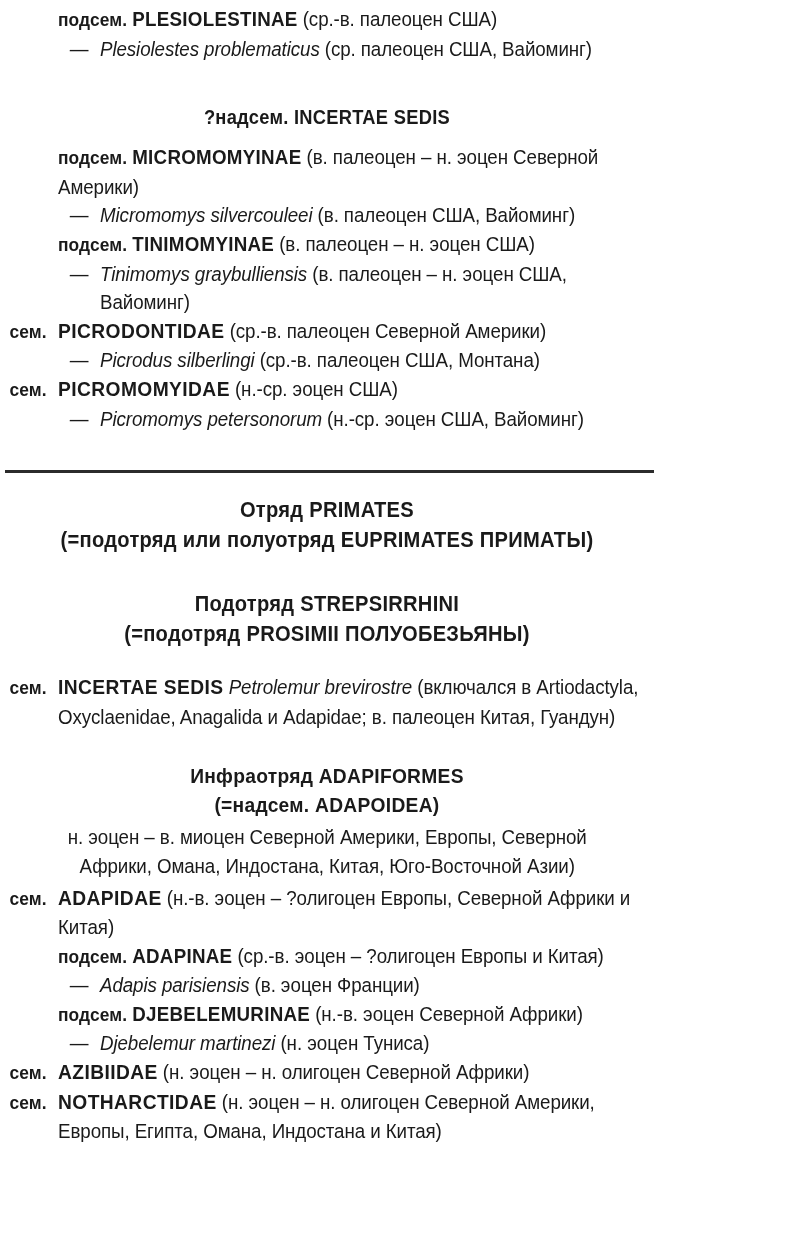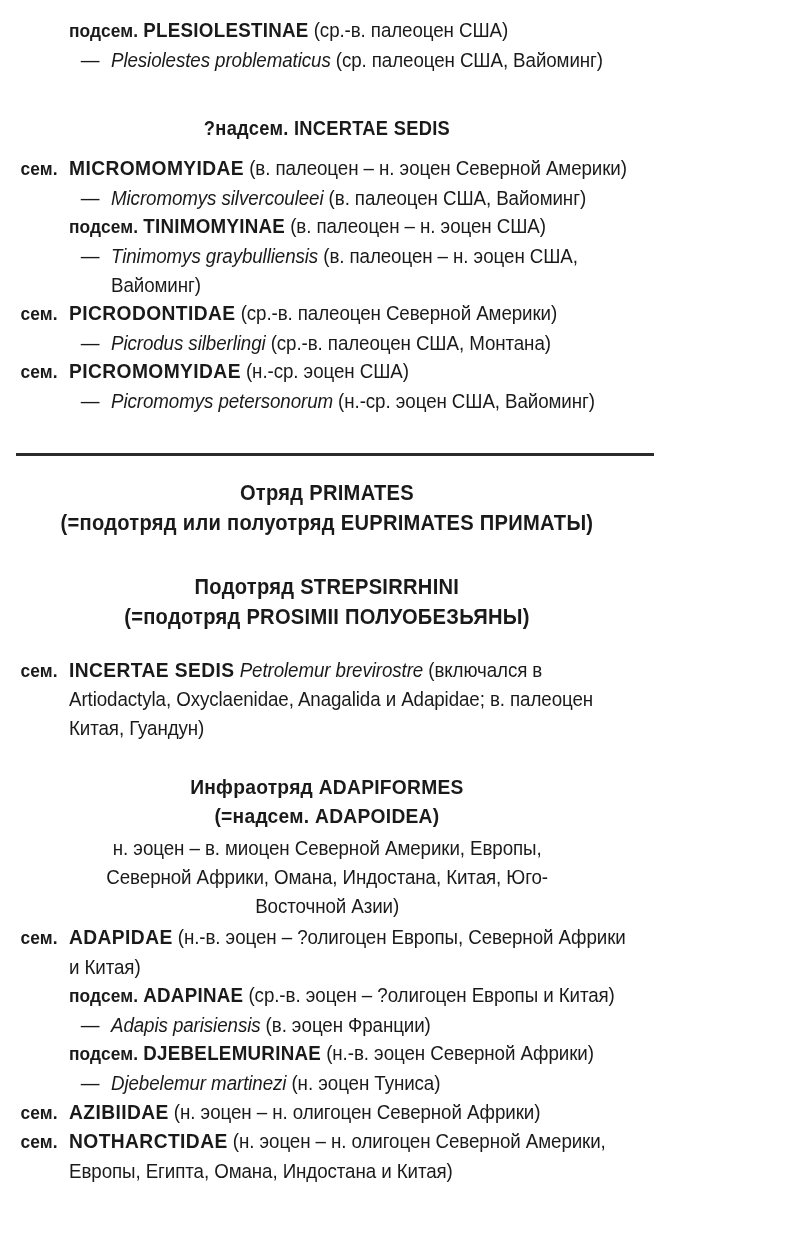--- a/index.html
+++ b/index.html
@@ -15,21 +15,21 @@
     font-family: "Liberation Sans", "DejaVu Sans", sans-serif;
     color: #1a1a1a;
     -webkit-font-smoothing: antialiased;
   }
 
   .page {
     position: relative;
     width: 654px;
     height: 1233px;
     box-sizing: border-box;
-    padding: 16px;
+    padding: 5px;
     overflow: hidden;
   }
 
   
   .line {
     font-size: 20.5px;
     line-height: 28.6px;
     letter-spacing: -0.15px;
     white-space: normal;
     transform: scaleX(0.915);
@@ -179,26 +179,26 @@
   </div>
 
   <div class="gap-lg"></div>
 
   <div class="heading h-sub center-line">?надсем. INCERTAE SEDIS</div>
 
   <div class="gap-sm"></div>
 
   <div>
 
-    <div class="row row-fam">
-      <div class="line">
-        <span class="rank rank-fam">сем.</span><span class="taxon">MICROMOMYIDAE</span><span> </span><span class="range">(в. палеоцен – н. эоцен  Северной Америки)</span>
-      </div>
-    </div>
-
+
+    <div class="row row-sub">
+      <div class="line">
+        <span class="rank">подсем.</span><span> </span><span class="taxon-sub">MICROMOMYINAE</span><span> </span><span class="range">(в. палеоцен – н. эоцен  Северной Америки)</span>
+      </div>
+    </div>
 
     <div class="row row-sp">
       <div class="line">
         <span class="dash">—</span><span class="sp-name">Micromomys silvercouleei</span><span> </span><span class="range">(в. палеоцен США, Вайоминг)</span>
       </div>
     </div>
 
     <div class="row row-sub">
       <div class="line">
         <span class="rank">подсем.</span><span> </span><span class="taxon-sub">TINIMOMYINAE</span><span> </span><span class="range">(в. палеоцен – н. эоцен  США)</span>

